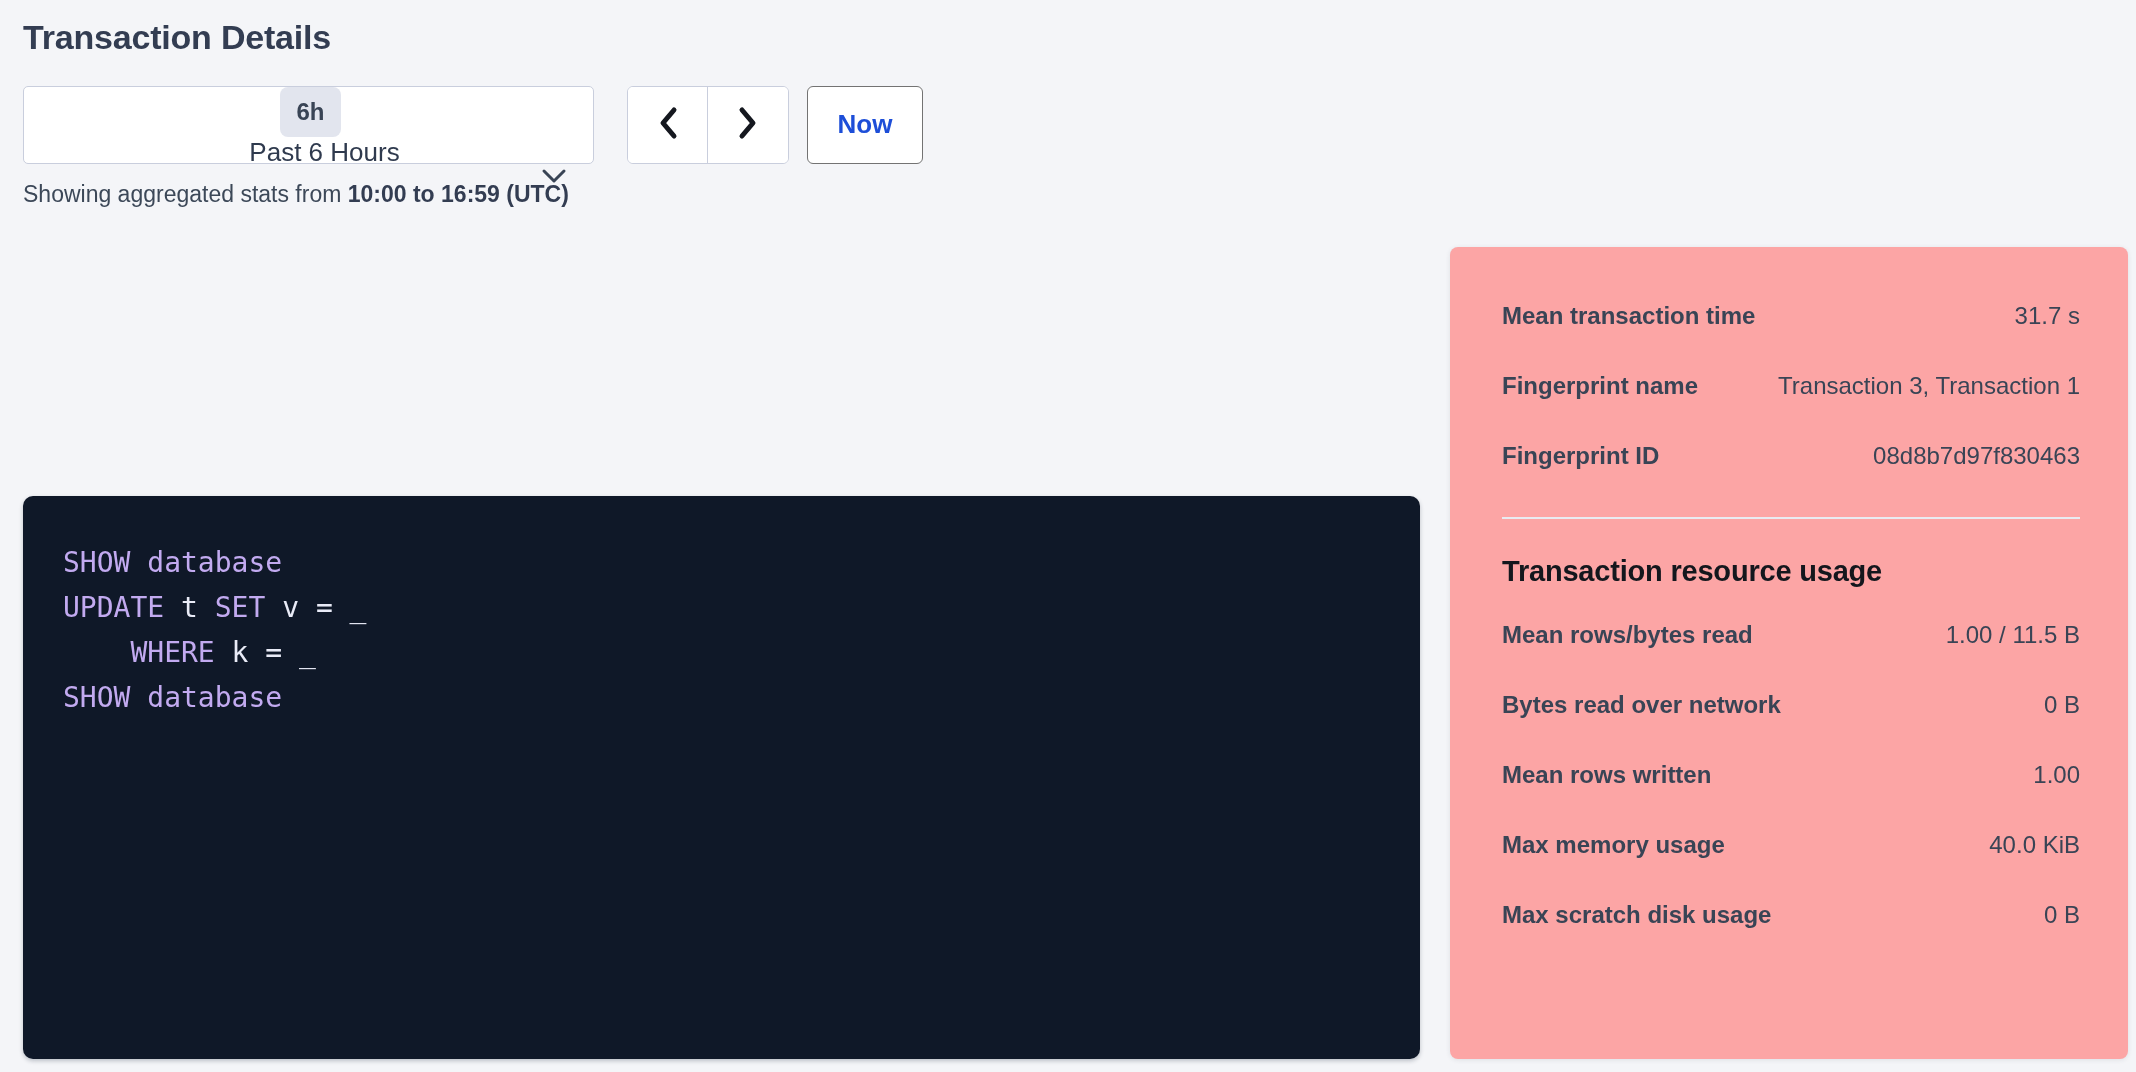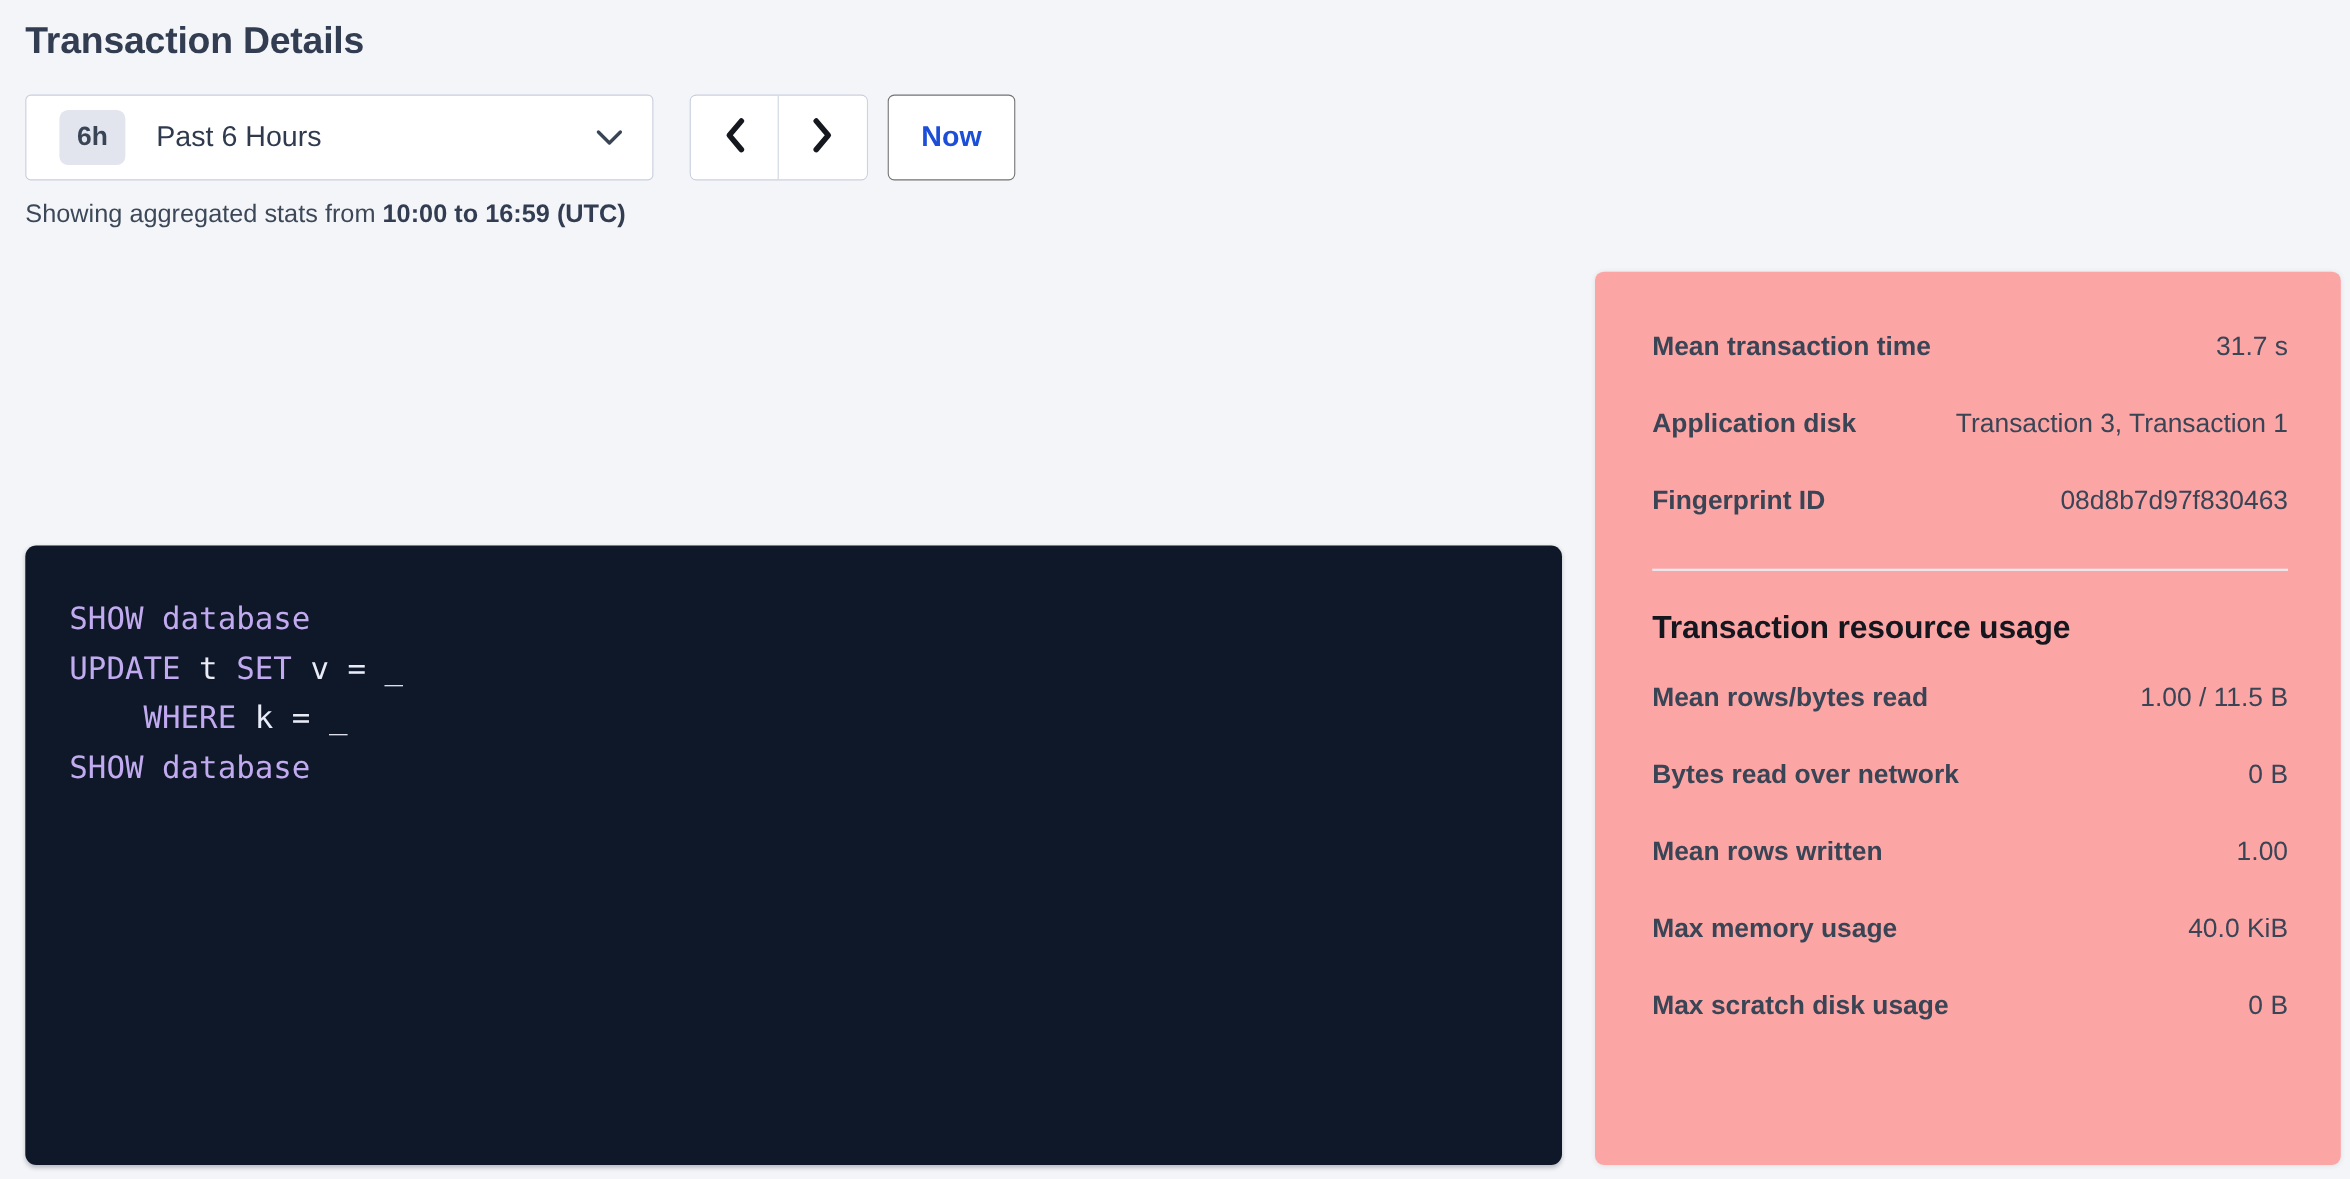--- a/index.html
+++ b/index.html
@@ -19,21 +19,21 @@
     letter-spacing: -0.2px;
     line-height: 1.25;
   }
 
   .controls {
     margin-top: 27px;
     display: flex;
     align-items: stretch;
     height: 78px;
   }
-  .controls button { cursor: pointer; }
+  .controls button { cursor: pointer; flex-direction: column; }
 
   .time-picker {
     width: 571px;
     height: 78px;
     background: #ffffff;
     border: 1px solid #c9cedd;
     border-radius: 5px;
     display: flex;
     align-items: center;
     padding: 0 26px 0 30px;
@@ -213,21 +213,21 @@
 <span class="tok-keyword">SHOW database</span></pre>
     </div>
 
     <aside class="summary-card">
 
       <div class="card-row">
         <span class="row-label">Mean transaction time</span>
         <span class="row-value">31.7 s</span>
       </div>
       <div class="card-row">
-        <span class="row-label">Application disk</span>
+        <span class="row-label">Fingerprint name</span>
         <span class="row-value">Transaction 3, Transaction 1</span>
       </div>
       <div class="card-row">
         <span class="row-label">Fingerprint ID</span>
         <span class="row-value">08d8b7d97f830463</span>
       </div>
 
       <hr class="card-divider">
 
       <h2 class="resource-heading">Transaction resource usage</h2>

